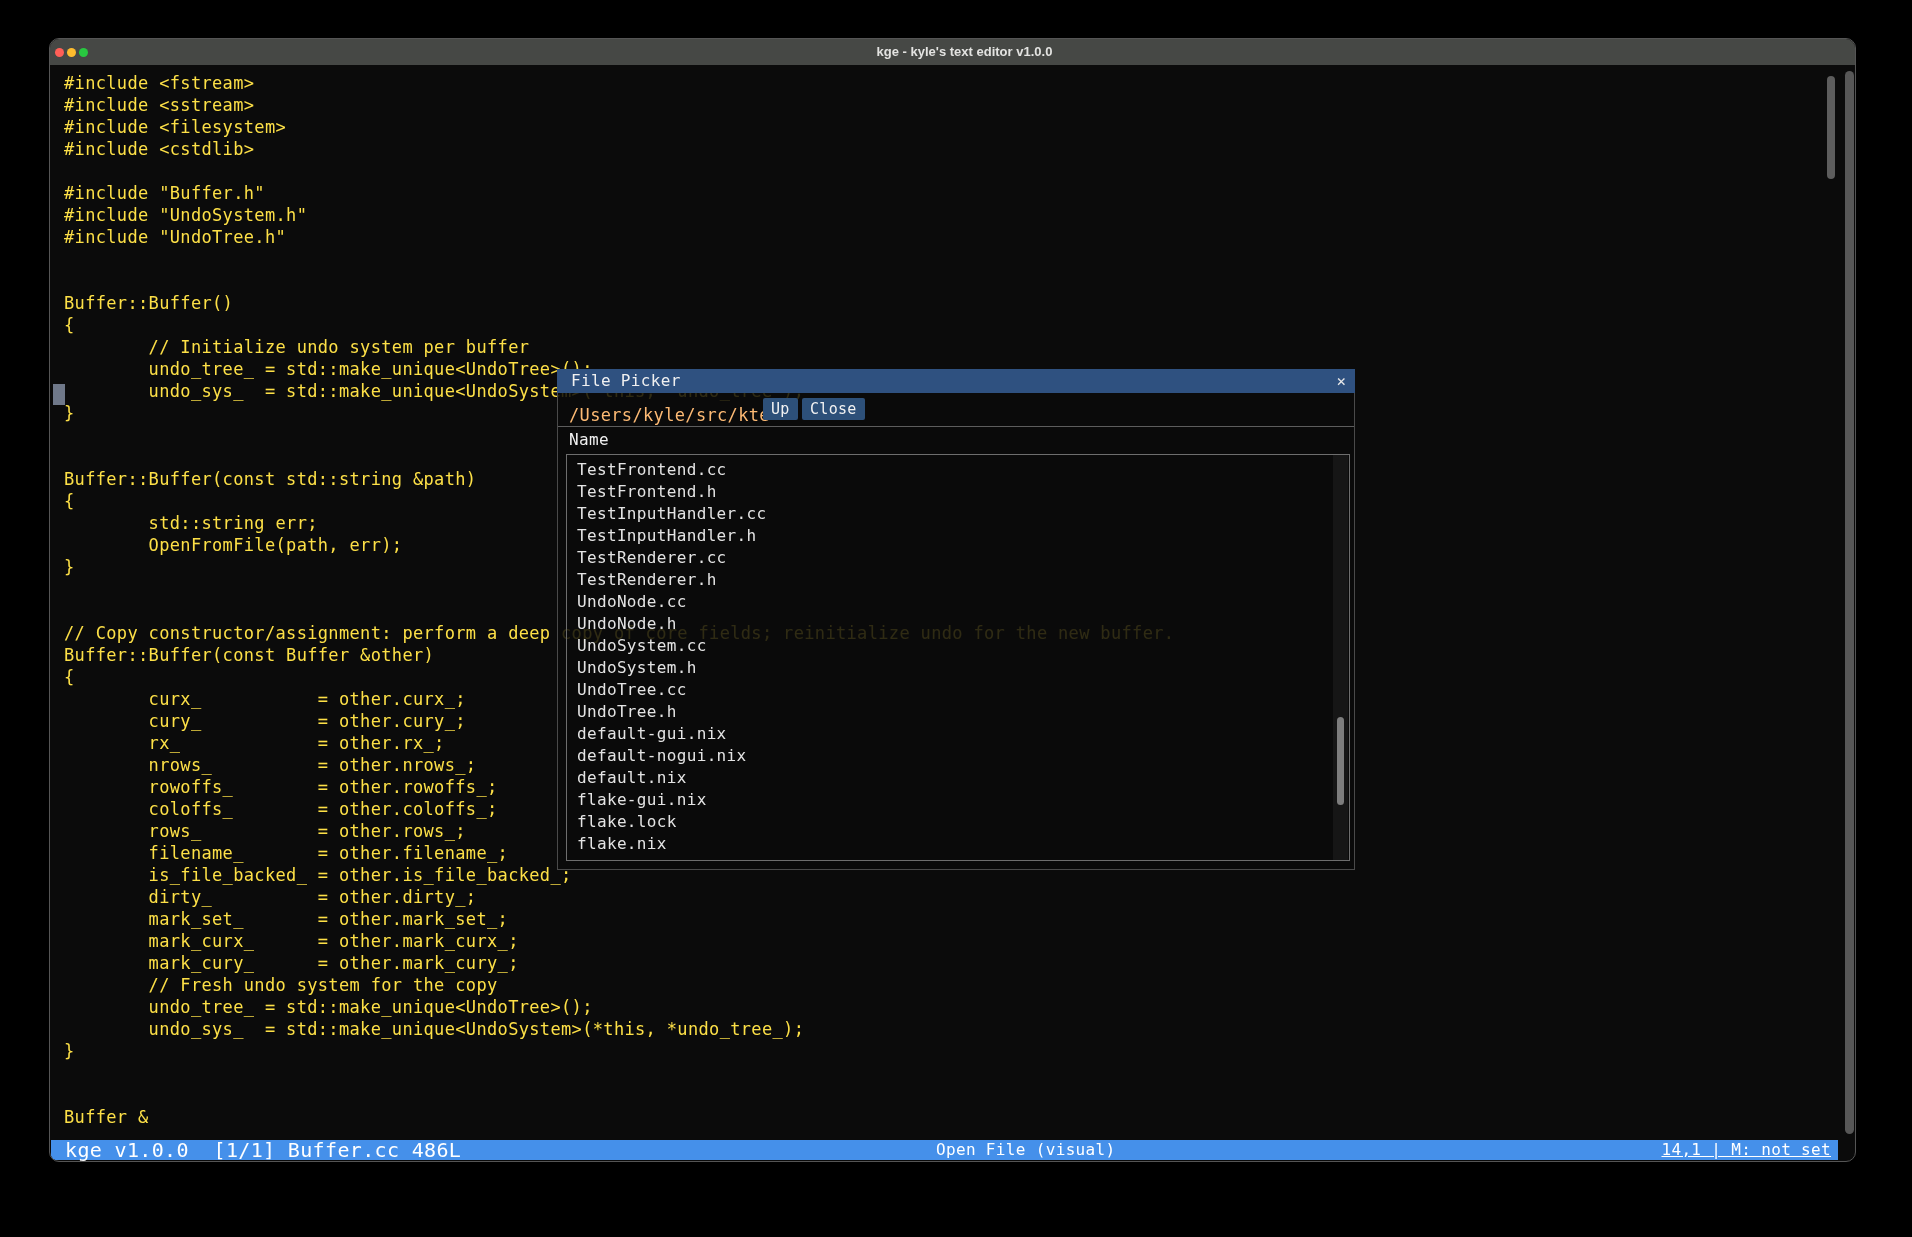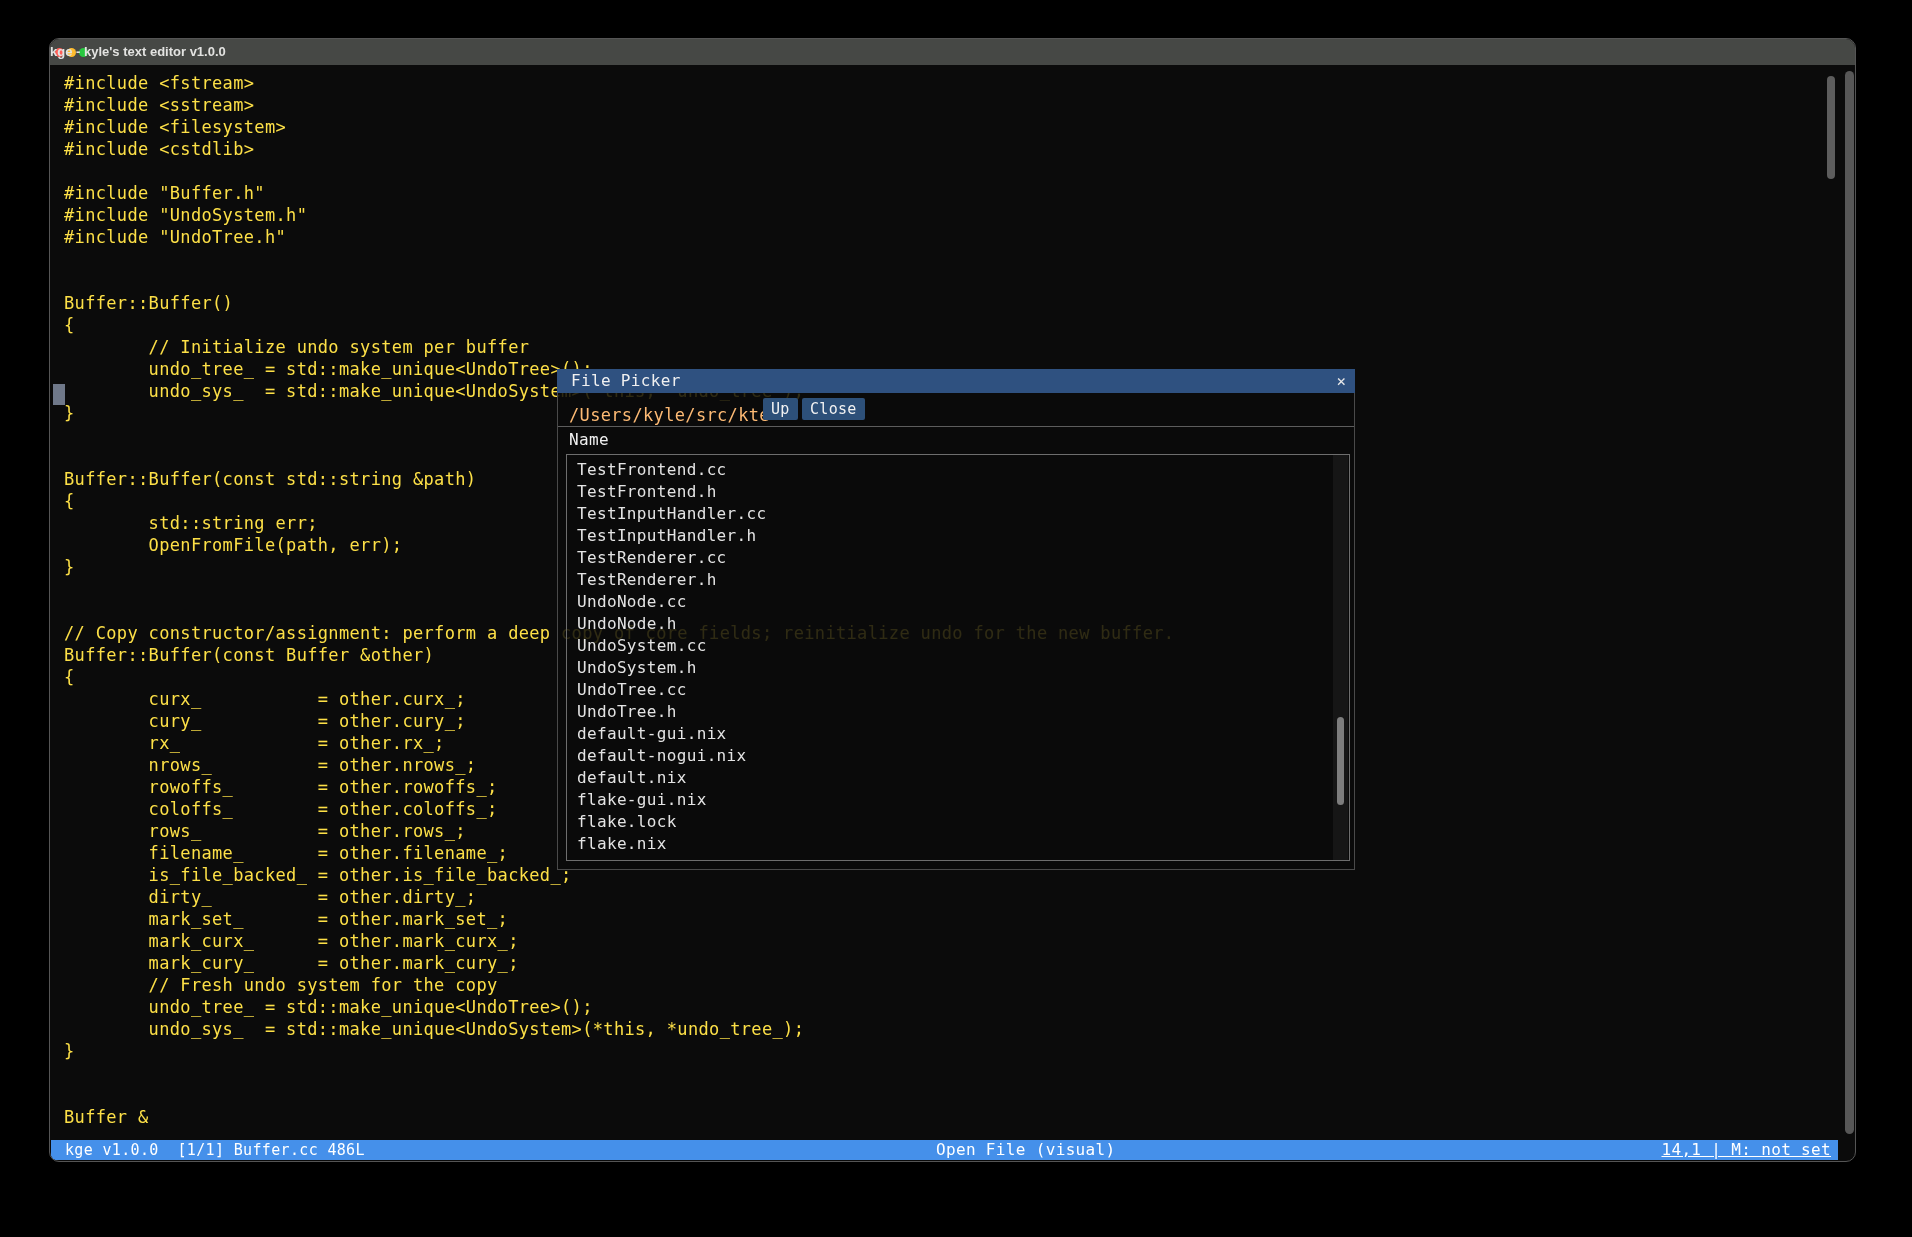--- a/index.html
+++ b/index.html
@@ -8,22 +8,22 @@
   .window{position:absolute;left:49px;top:38px;width:1807px;height:1124px;
           background:#0b0b0b;border:1px solid #555;border-radius:10px;overflow:hidden;
           box-sizing:border-box;}
   
   .titlebar{position:absolute;left:0;top:0;width:100%;height:26px;background:#464845;}
   .traffic{position:absolute;left:5px;top:0;height:26px;display:flex;align-items:center;gap:3px;}
   .light{width:9px;height:9px;border-radius:50%;display:inline-block;}
   .light.red{background:#ff5f57;}
   .light.yellow{background:#febc2e;}
   .light.green{background:#28c840;}
-  .wtitle{position:absolute;left:0;top:0;width:100%;height:17px;line-height:26px;text-align:left;
-          color:#e3e3e1;font-family:"Liberation Sans",sans-serif;font-weight:bold;font-size:13px;}
+  .wtitle{position:absolute;left:0;top:0;width:100%;height:17px;line-height:26px;text-align:center;
+          color:#e3e3e1;font-family:"Liberation Sans",sans-serif;font-weight:bold;font-size:13px;padding-left:12px;}
   
   .editor{position:absolute;left:0;top:26px;width:100%;height:1075px;overflow:hidden;}
   .code{position:absolute;left:14px;top:7px;}
   .code-line{height:22px;line-height:22px;white-space:pre;color:#fde047;
              font-size:17px;letter-spacing:.34px;}
   .cursor{position:absolute;left:3px;top:319px;width:12px;height:21px;background:#6f7889;}
   .ed-thumb{position:absolute;left:1777px;top:11px;width:8px;height:103px;border-radius:4px;background:#5d5d5d;}
   .ed-strip{position:absolute;left:1795px;top:6px;width:9px;height:1063px;border-radius:5px;background:#575757;}
   
   .dialog{position:absolute;left:507px;top:330px;width:798px;height:501px;box-sizing:border-box;}
@@ -44,21 +44,21 @@
   .col-header{position:absolute;left:11px;top:36px;height:22px;line-height:22px;color:#efefef;
               font-size:16px;letter-spacing:.34px;}
   .file-list{position:absolute;left:8px;top:61px;width:784px;height:407px;border:1px solid #6e6e6e;
              box-sizing:border-box;overflow:hidden;}
   .file-items{position:absolute;left:10px;top:4px;}
   .file-item{height:22px;line-height:22px;white-space:pre;color:#e4e4e4;font-size:16px;letter-spacing:.34px;}
   .list-track{position:absolute;right:1px;top:0;width:15px;height:100%;background:rgba(32,32,32,.55);}
   .list-thumb{position:absolute;left:4px;top:262px;width:7px;height:88px;border-radius:4px;background:#7d7d7d;}
   
   .statusbar{position:absolute;left:1px;top:1101px;width:1787px;height:20px;background:#4590ea;}
-  .sb-left{position:absolute;left:14px;top:0;height:21px;line-height:20px;color:#fff;font-size:15px;
+  .sb-left{position:absolute;left:14px;top:0;height:21px;line-height:20px;color:#fff;font-size:20px;
            letter-spacing:.34px;white-space:pre;}
   .sb-center{position:absolute;left:885px;top:0;height:24px;line-height:20px;color:#fff;font-size:16px;
              letter-spacing:.34px;white-space:pre;}
   .sb-right{position:absolute;right:7px;top:0;height:20px;line-height:20px;color:#fff;font-size:16px;
             letter-spacing:.34px;white-space:pre;text-decoration:underline;}
 </style>
 </head>
 <body>
 
 <div class="screen">

